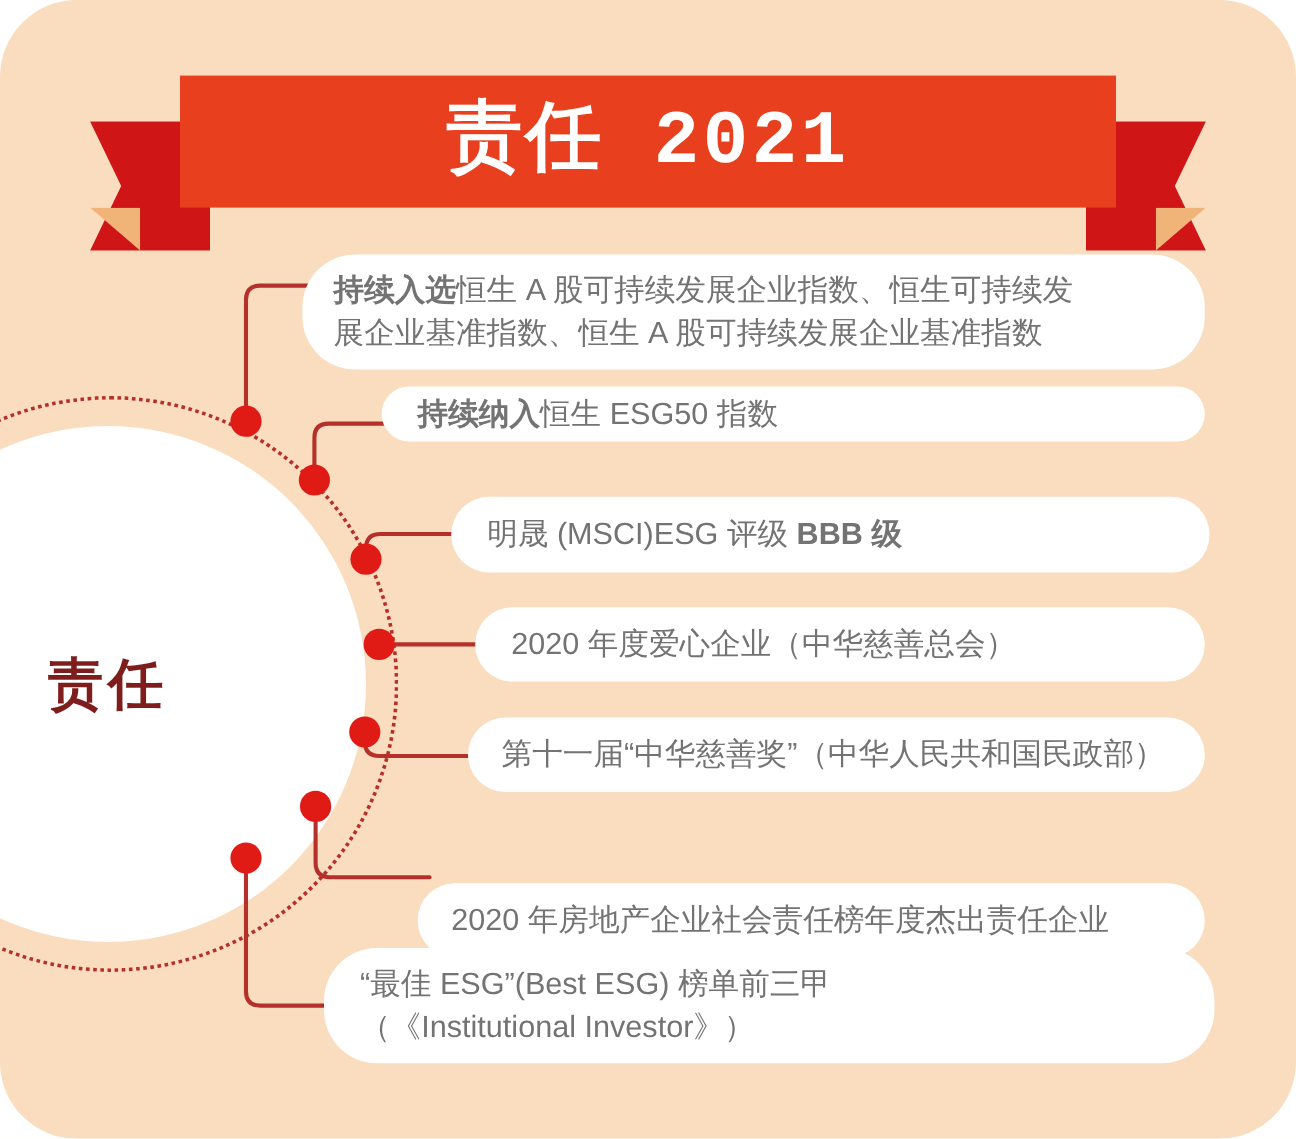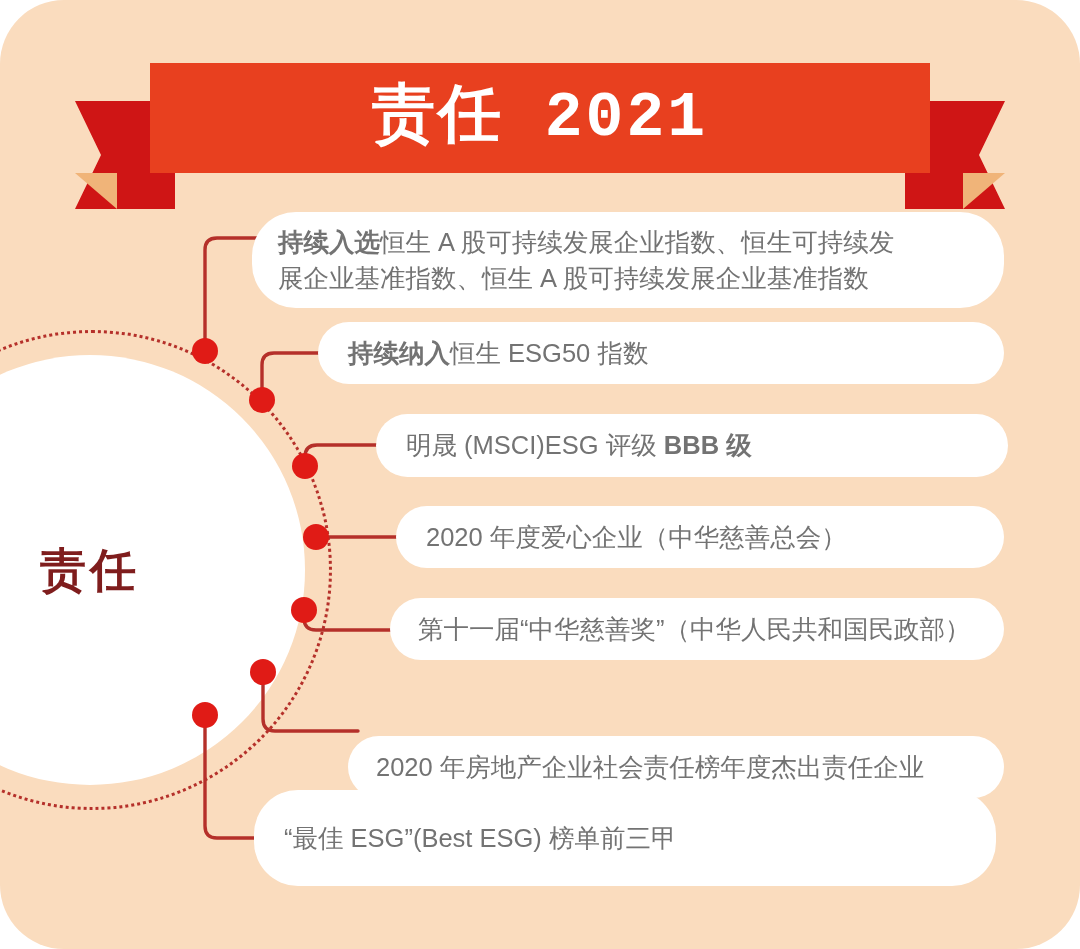--- a/index.html
+++ b/index.html
@@ -148,26 +148,26 @@
     color: #737373;
   }
   .card .line {
     font-size: 25.5px;
     line-height: 1.42;
     white-space: nowrap;
   }
   .card .b { font-weight: bold; }
 
   .card-1 { left: 252px; top: 212px; width: 752px; height: 96px; padding: 0 26px; }
-  .card-2 { left: 318px; top: 322px; width: 686px; height: 62px; padding: 0 30px; }
+  .card-2 { left: 318px; top: 322px; width: 686px; height: 46px; padding: 0 30px; }
   .card-3 { left: 376px; top: 414px; width: 632px; height: 63px; padding: 0 30px; }
   .card-4 { left: 396px; top: 506px; width: 608px; height: 62px; padding: 0 30px; }
   .card-5 { left: 390px; top: 598px; width: 614px; height: 62px; padding: 0 28px; }
   .card-6 { left: 348px; top: 736px; width: 656px; height: 62px; padding: 0 28px; }
-  .card-7 { left: 254px; top: 790px; width: 742px; height: 96px; padding: 0 30px; justify-content: center; }
+  .card-7 { left: 270px; top: 790px; width: 742px; height: 96px; padding: 0 30px; justify-content: center; }
 </style>
 </head>
 <body>
 
 <div id="poster">
 
   <div class="bg-panel"></div>
 
   <div class="ribbon">
     <div class="ribbon-tail left"></div>
@@ -232,15 +232,16 @@
   <div class="card card-5">
     <div class="line">第十一届“中华慈善奖”（中华人民共和国民政部）</div>
   </div>
 
   <div class="card card-6">
     <div class="line">2020 年房地产企业社会责任榜年度杰出责任企业</div>
   </div>
 
   <div class="card card-7">
     <div class="line">“最佳 ESG”(Best ESG) 榜单前三甲</div>
+    <div class="line">（《Institutional Investor》）</div>
   </div>
 
 </div>
 
 </body></html>

